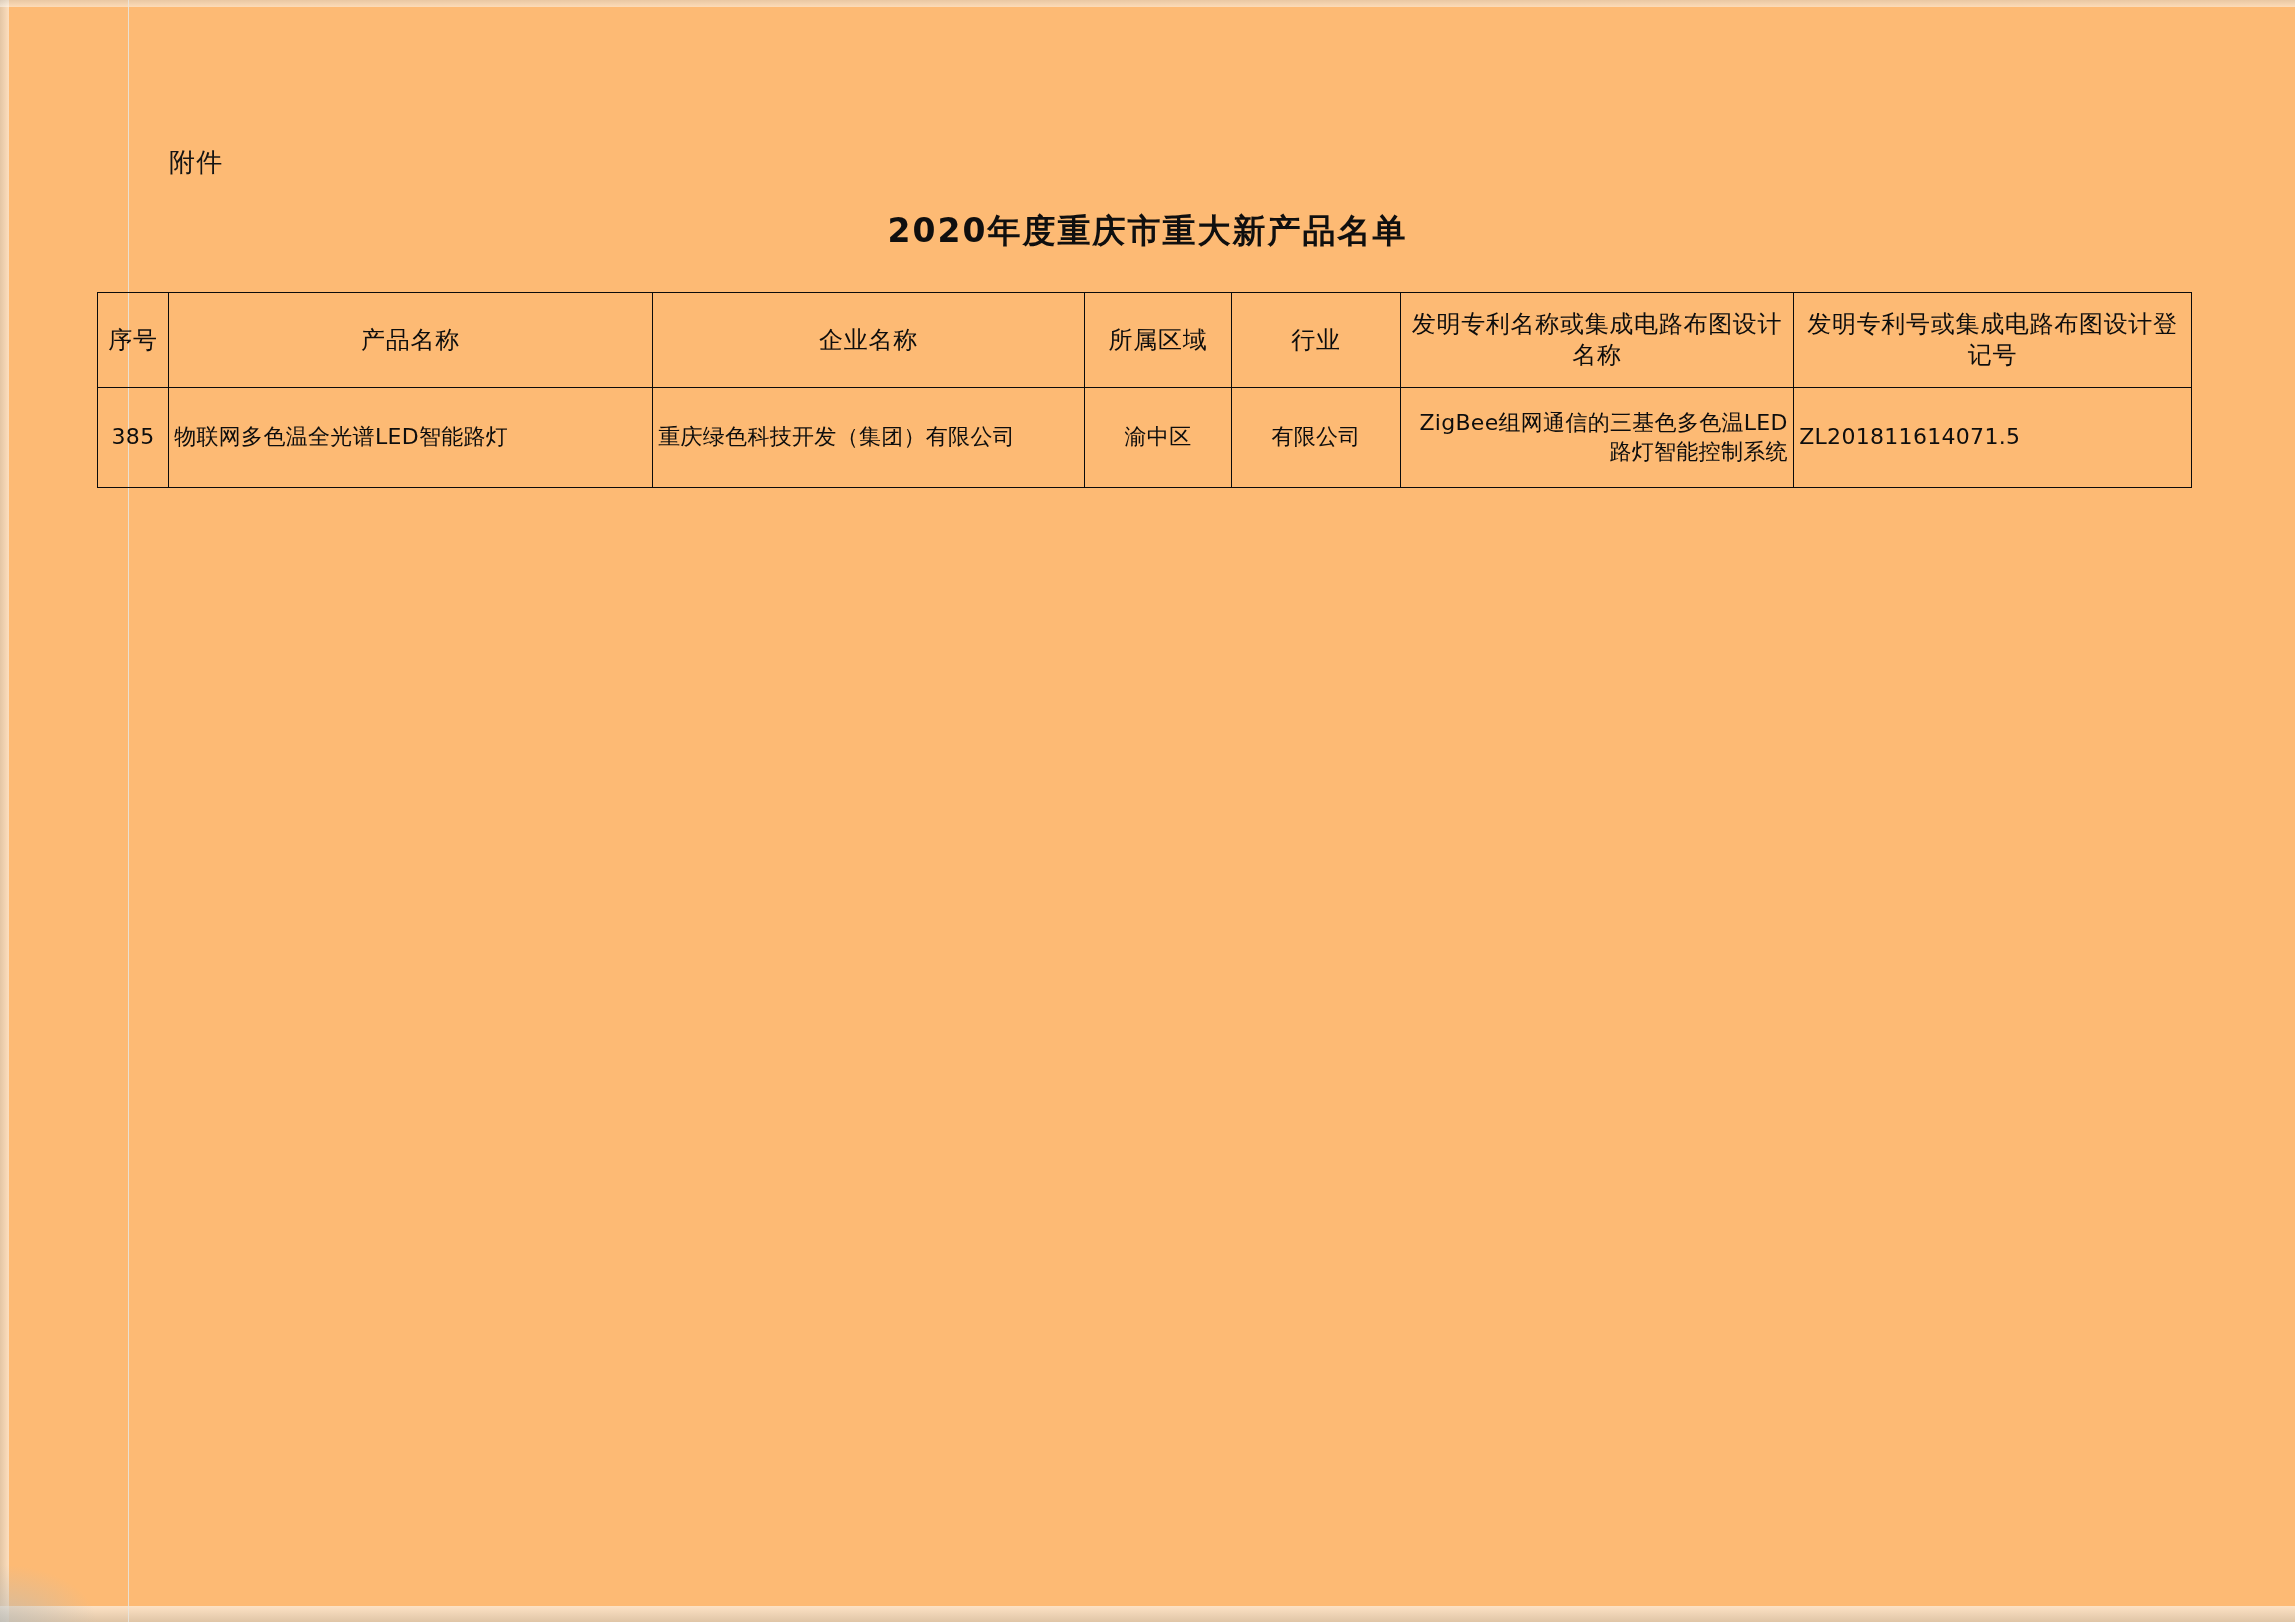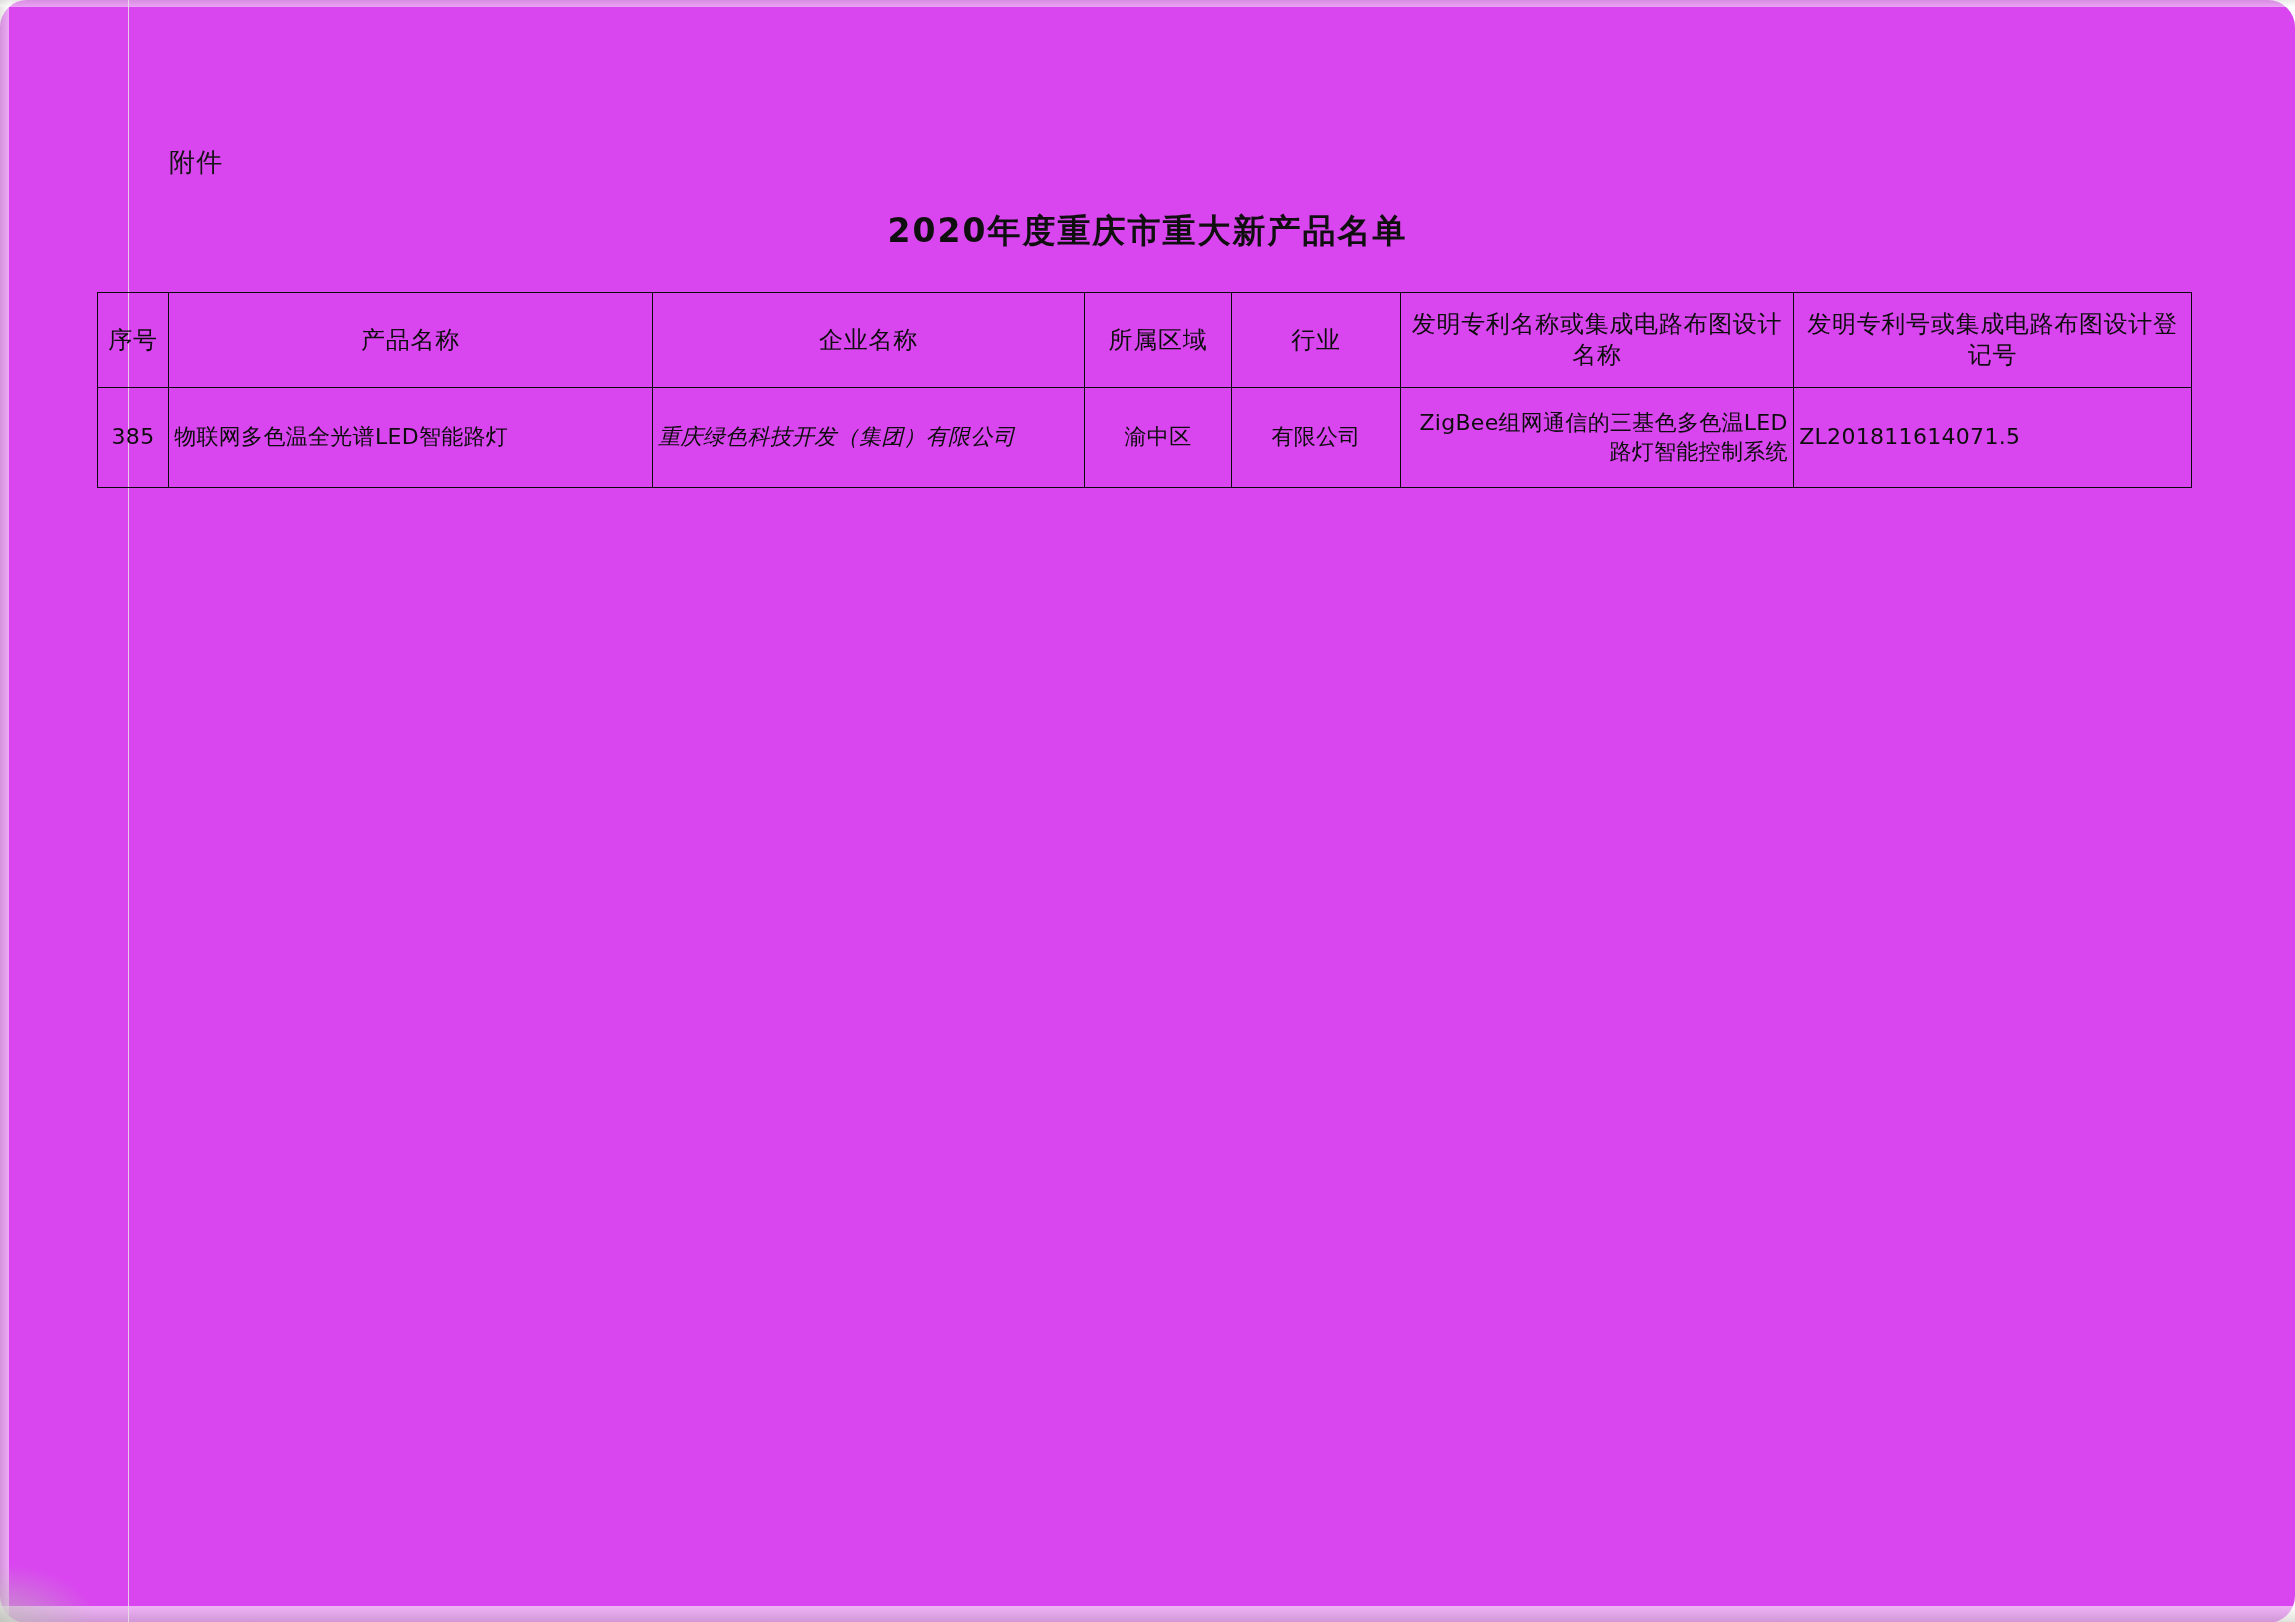--- a/index.html
+++ b/index.html
@@ -12,22 +12,21 @@
     background: #ffffff;
     font-family: "DejaVu Sans", "Liberation Sans", sans-serif;
     position: relative;
     overflow: hidden;
   }
 
   
   .page {
     position: absolute;
     inset: 0;
-    background: #d946ef;
-    border-radius: 27px;
+    background: #fdba74;
   }
   .scan-edge-left {
     position: absolute;
     left: 0;
     top: 0;
     width: 9.2px;
     height: 100%;
     background: linear-gradient(to right, #cfcfcb, #fdfdfb);
     opacity: .55;
   }
@@ -127,21 +126,21 @@
   .col-ent    { width: 432px; }
   .col-region { width: 147px; }
   .col-ind    { width: 169px; }
   .col-patent { width: 393px; }
   .col-regno  { width: 398px; }
 
   .c-center { text-align: center; }
   .c-left   { text-align: left; }
 
   .cell-prod    { font-size: 21.6px; letter-spacing: 0px; }
-  .cell-ent     { font-size: 22px; letter-spacing: 0px; padding-left: 7.9px; font-style: italic; }
+  .cell-ent     { font-size: 22px; letter-spacing: 0px; padding-left: 7.9px; }
   .cell-patent  { font-size: 21.6px; letter-spacing: 0px; text-align: right; padding-left: 6.5px; }
   .cell-regno   { font-size: 23.6px; letter-spacing: 0px; text-align: left; padding-left: 9.2px; }
 </style>
 </head>
 <body>
 
 <div class="page">
   <div class="scan-edge-left"></div>
   <div class="scan-edge-top"></div>
   <div class="scan-edge-bottom"></div>

